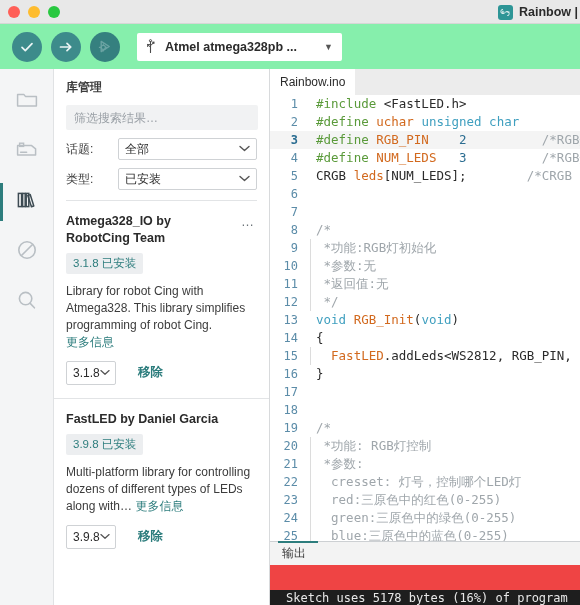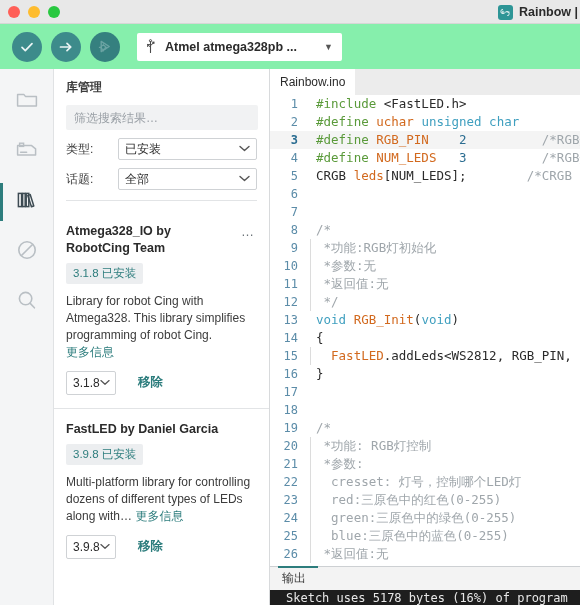--- a/index.html
+++ b/index.html
@@ -77,21 +77,20 @@
   .act-item.active::before {
     content: ""; position: absolute; left: 0; top: 6px; bottom: 6px; width: 3px;
     background: #2d7d7d;
   }
 
   
   .sidebar {
     width: 216px; flex: 0 0 216px; background: #ffffff;
     border-right: 1px solid #d8dadc; display: flex; flex-direction: column;
     overflow: hidden;
-    gap: 10px;
   }
   .side-head { padding: 10px 12px 0 12px; }
   .side-title { font-size: 12px; font-weight: bold; color: #3c3c3c; }
   .filter-input {
     margin-top: 9px; height: 25px; width: 192px;
     background: #f1f2f3; border: none; border-radius: 2px;
     padding: 0 8px; font-size: 12px; color: #3c3c3c;
     font-family: "Liberation Sans", sans-serif;
   }
   .filter-input::placeholder { color: #9aa0a6; }
@@ -181,20 +180,21 @@
     padding-left: 12px; font-size: 12px; color: #3c3c3c; position: relative;
   }
   .output-head::before {
     content: ""; position: absolute; left: 8px; top: -1px; width: 40px; height: 2px; background: #2d7d7d;
   }
   .output-body {
     flex: 1; background: #1e1e1e; overflow: hidden;
     font-family: "DejaVu Sans Mono", "Liberation Mono", monospace;
     font-size: 12px; color: #e8e8e8; padding-left: 16px; padding-top: 1px;
     white-space: pre;
+    margin-top: 25px;
   }
 </style>
 </head>
 <body>
 
 <div id="app">
 
   <div class="titlebar">
     <div class="traffic">
       <span class="dot red"></span>
@@ -296,34 +296,34 @@
             </svg>
         </span>
       </div>
     </div>
 
     <div class="sidebar">
       <div class="side-head">
         <div class="side-title">库管理</div>
         <input class="filter-input" type="text" placeholder="筛选搜索结果…" style="">
         <div class="filter-row">
-          <span class="filter-label">类型:</span>
+          <span class="filter-label">话题:</span>
           <div class="sel">
-            <span class="sel-val">已安装</span>
+            <span class="sel-val">全部</span>
             <span class="sel-caret">
               <svg width="11" height="7" viewBox="0 0 11 7">
                   <path d="M1 1.4l4.5 4 4.5-4" fill="none" stroke="#555" stroke-width="1.4" stroke-linecap="round" stroke-linejoin="round"></path>
                 </svg>
             </span>
           </div>
         </div>
         <div class="filter-row">
-          <span class="filter-label">话题:</span>
+          <span class="filter-label">类型:</span>
           <div class="sel">
-            <span class="sel-val">全部</span>
+            <span class="sel-val">已安装</span>
             <span class="sel-caret">
               <svg width="11" height="7" viewBox="0 0 11 7">
                   <path d="M1 1.4l4.5 4 4.5-4" fill="none" stroke="#555" stroke-width="1.4" stroke-linecap="round" stroke-linejoin="round"></path>
                 </svg>
             </span>
           </div>
         </div>
         <div class="side-sep"></div>
       </div>
 

